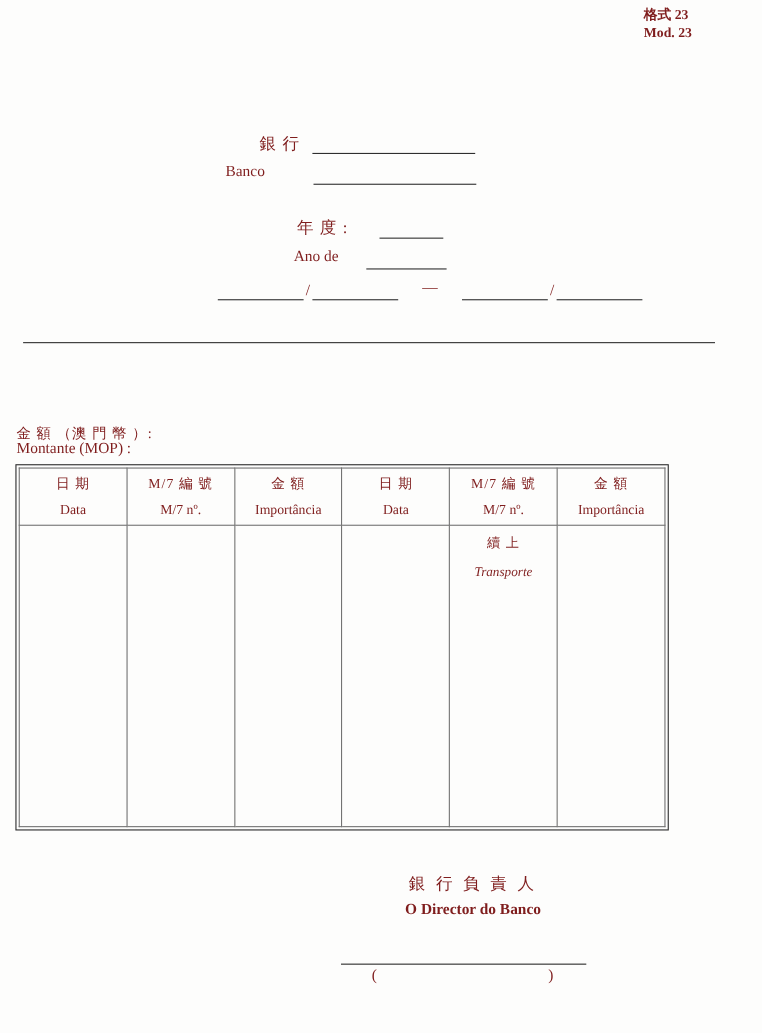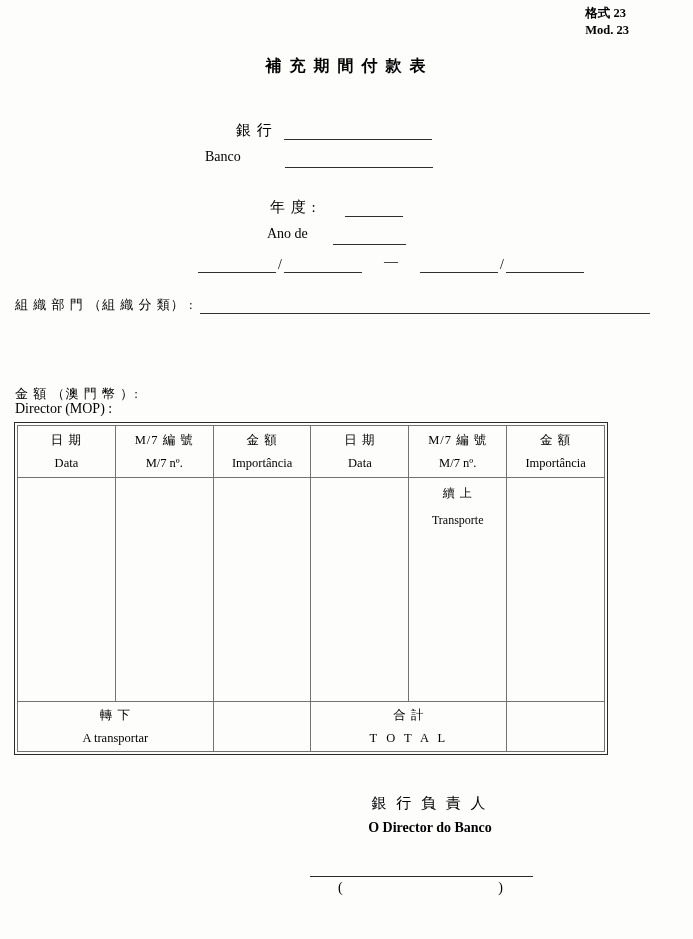--- a/index.html
+++ b/index.html
@@ -1,19 +1,19 @@
 <!DOCTYPE html>
 <html><head>
 <meta charset="utf-8">
 <style>
   * { margin:0; padding:0; box-sizing:border-box; }
   html,body { background:#ffffff; }
   .page {
     position:relative; width:693px; height:939px; margin:0 auto;
-    background:#fdfdfc; color:#000000;
+    background:#fdfdfc; color:#7f1d1d;
     font-family:"Liberation Serif","DejaVu Serif",serif;
     overflow:hidden;
   }
   .abs { position:absolute; }
   .u { display:inline-block; border-bottom:1.4px solid #2f2f2f; }
 
   
   .form-code { top:5px; right:64px; text-align:left; font-size:12.5px; font-weight:bold; line-height:17px; }
 
   
@@ -39,21 +39,21 @@
   
   .tbl-wrap { left:14px; top:422px; width:594px; height:333px; border:1.6px solid #2b2b2b; padding:2px; }
   table { width:100%; height:100%; border-collapse:collapse; border:1px solid #2b2b2b; table-layout:fixed; }
   th, td { border:1px solid #737373; text-align:center; vertical-align:middle; font-weight:normal; font-size:12.5px; }
   tr.hdr { height:52px; }
   tr.ftr { height:50px; }
   .c-zh { letter-spacing:1px; }
   .c-pt { margin-top:7px; }
   td.bodycell { vertical-align:top; }
   .carry { padding-top:7px; }
-  .carry .c-pt { margin-top:11px; font-size:12px; }
+  .carry .c-pt { margin-top:11px; font-size:12px;font-style:italic; }
   .total-pt { letter-spacing:3px; }
 
   
   .sig-block { top:794px; left:280px; width:300px; text-align:center; }
   .sig-zh { font-size:15px; letter-spacing:3px; }
   .sig-pt { font-size:14px; font-weight:bold; margin-top:7px; }
   .sig-area { top:855px; left:310px; width:223px; }
   .sig-line { height:22px; border-bottom:1.6px solid #2a2a2a; }
   .sig-parens { display:flex; justify-content:space-between; padding:3px 30px 0 28px; font-size:14px; }
 </style>
@@ -61,21 +61,20 @@
 <body>
 
 <div class="page">
 
   <div class="abs form-code">
     <div>格式 23</div>
     <div>Mod. 23</div>
   </div>
 
   <div class="abs title-block">
-    <div class="title-zh">補 充 期 間 付 款 表</div>
   </div>
 
   <span class="abs lbl-zh" style="left:236px; top:121px;">銀 行</span>
   <span class="abs u" style="left:284px; top:123px; width:148px; height:17px;"></span>
   <span class="abs lbl-pt" style="left:205px; top:149px;">Banco</span>
   <span class="abs u" style="left:285px; top:151px; width:148px; height:17px;"></span>
 
   <span class="abs lbl-zh" style="left:270px; top:198px;">年 度 :</span>
   <span class="abs u" style="left:345px; top:200px; width:58px; height:17px;"></span>
   <span class="abs lbl-pt" style="left:267px; top:226px;">Ano de</span>
@@ -85,26 +84,25 @@
     <span class="u"></span>
     <span class="slash">/</span>
     <span class="u"></span>
     <span class="dash">—</span>
     <span class="u"></span>
     <span class="slash">/</span>
     <span class="u"></span>
   </div>
 
   <div class="abs line-row" style="top:296px;">
-    <span class="lbl" style="font-size:13px; letter-spacing:1px;">組 織 部 門 （組 織 分 類） :</span>
     <span class="fill"></span>
   </div>
 
   <span class="abs" style="left:15px; top:385px; font-size:13px; letter-spacing:1px;">金 額 （澳 門 幣 ）:</span>
-  <span class="abs" style="left:15px; top:401px; font-size:14px;">Director (MOP) :</span>
+  <span class="abs" style="left:15px; top:401px; font-size:14px;">Montante (MOP) :</span>
 
   <div class="abs tbl-wrap">
     <table>
       <tbody>
           <tr class="hdr">
         <th>
           <div class="c-zh">日 期</div>
           <div class="c-pt">Data</div>
         </th>
         <th>
@@ -134,32 +132,20 @@
         <td class="bodycell"></td>
         <td class="bodycell"></td>
         <td class="bodycell">
           <div class="carry">
             <div class="c-zh" style="font-size:12px;">續 上</div>
             <div class="c-pt">Transporte</div>
           </div>
         </td>
         <td class="bodycell"></td>
       </tr>
-      <tr class="ftr">
-        <td colspan="2">
-          <div class="c-zh">轉 下</div>
-          <div class="c-pt">A transportar</div>
-        </td>
-        <td></td>
-        <td colspan="2">
-          <div class="c-zh">合 計</div>
-          <div class="c-pt total-pt">T O T A L</div>
-        </td>
-        <td></td>
-      </tr>
     </tbody>
       </table>
   </div>
 
   <div class="abs sig-block">
     <div class="sig-zh">銀 行 負 責 人</div>
     <div class="sig-pt">O Director do Banco</div>
   </div>
 
   <div class="abs sig-area">

